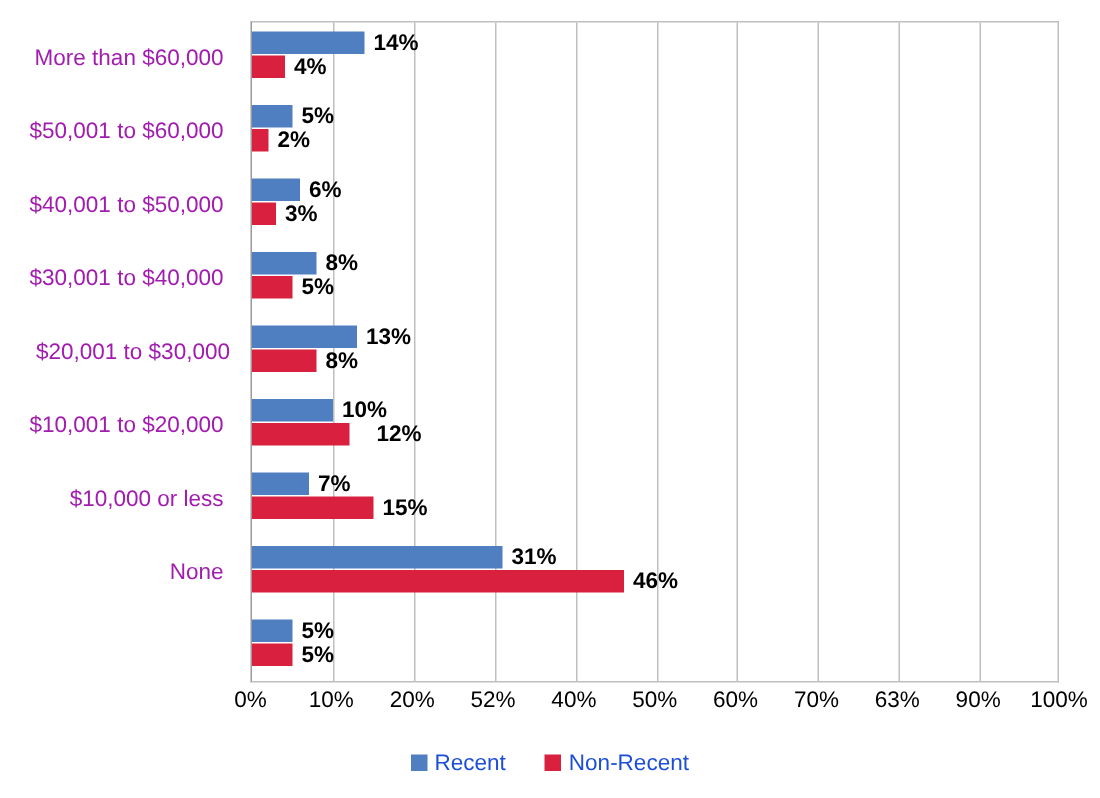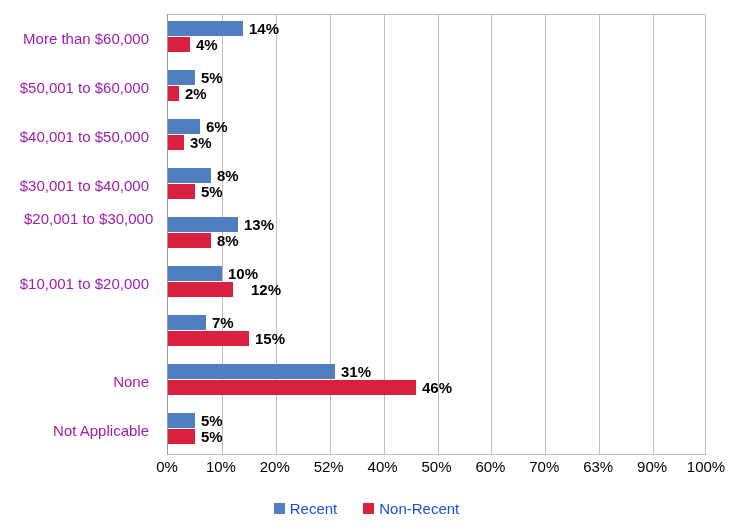--- a/index.html
+++ b/index.html
@@ -169,24 +169,24 @@
       <div class="gridline" style="left: 377px;"></div>
       <div class="gridline" style="left: 431px;"></div>
       <div class="gridline" style="left: 485px;"></div>
     </div>
 
   <div class="cat-labels" id="cat-labels">
       <div class="cat-label" style="top: 0px;">More than $60,000</div>
       <div class="cat-label" style="top: 49px;">$50,001 to $60,000</div>
       <div class="cat-label" style="top: 98px;">$40,001 to $50,000</div>
       <div class="cat-label" style="top: 147px;">$30,001 to $40,000</div>
-      <div class="cat-label" style="top: 180px; padding-left: 24px;">$20,001 to $30,000</div>
+      <div class="cat-label" style="top: 196px; padding-left: 24px;">$20,001 to $30,000</div>
       <div class="cat-label" style="top: 245px;">$10,001 to $20,000</div>
+      <div class="cat-label" style="top: 294px;">$10,000 or less</div>
       <div class="cat-label" style="top: 343px;">None</div>
-      <div class="cat-label" style="top: 392px;">Not Applicable</div>
     </div>
 
   <div class="rows" id="rows">
       <div class="cat-row" style="top: 0px;">
         <div class="bar-wrap recent">
           <div class="bar recent" title="More than $60,000 — Recent: 14%" style="width: 75px; background: rgb(79, 127, 192);"></div>
           <div class="bar-label" style="left: 82px;">14%</div>
         </div>
         <div class="bar-wrap nonrecent">
           <div class="bar nonrecent" title="More than $60,000 — Non-Recent: 4%" style="width: 22px; background: rgb(217, 32, 63);"></div>

